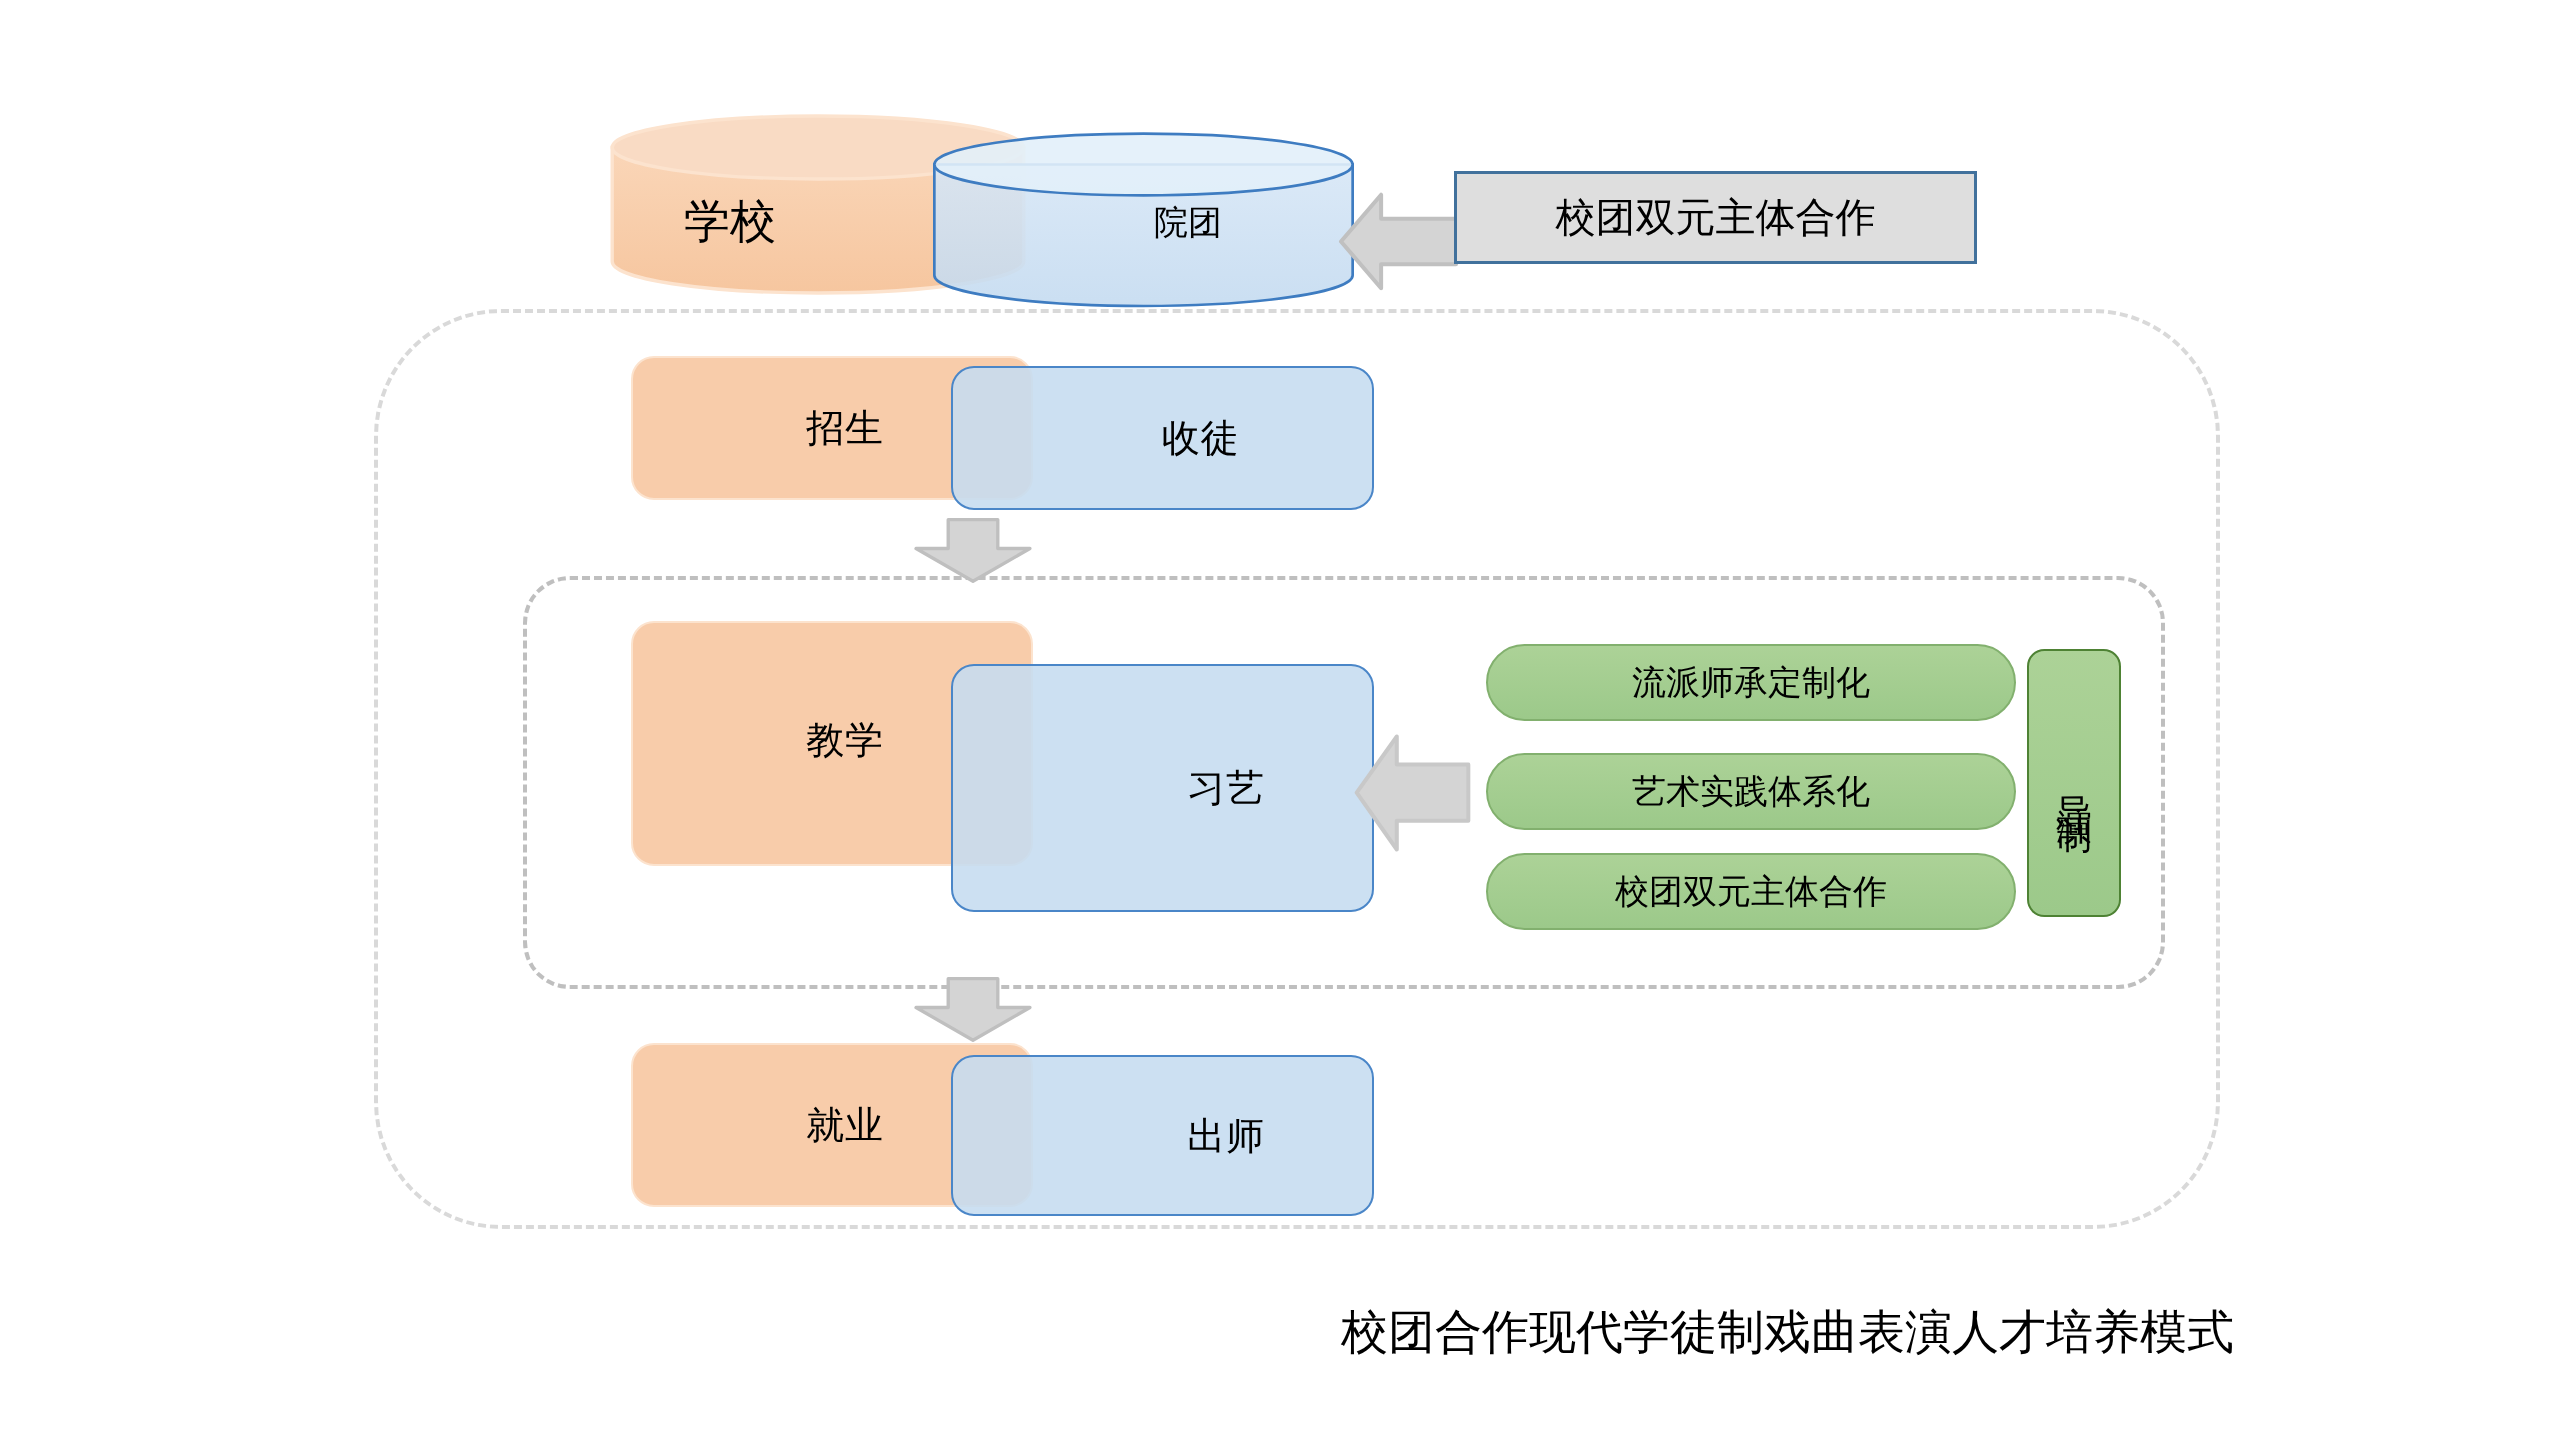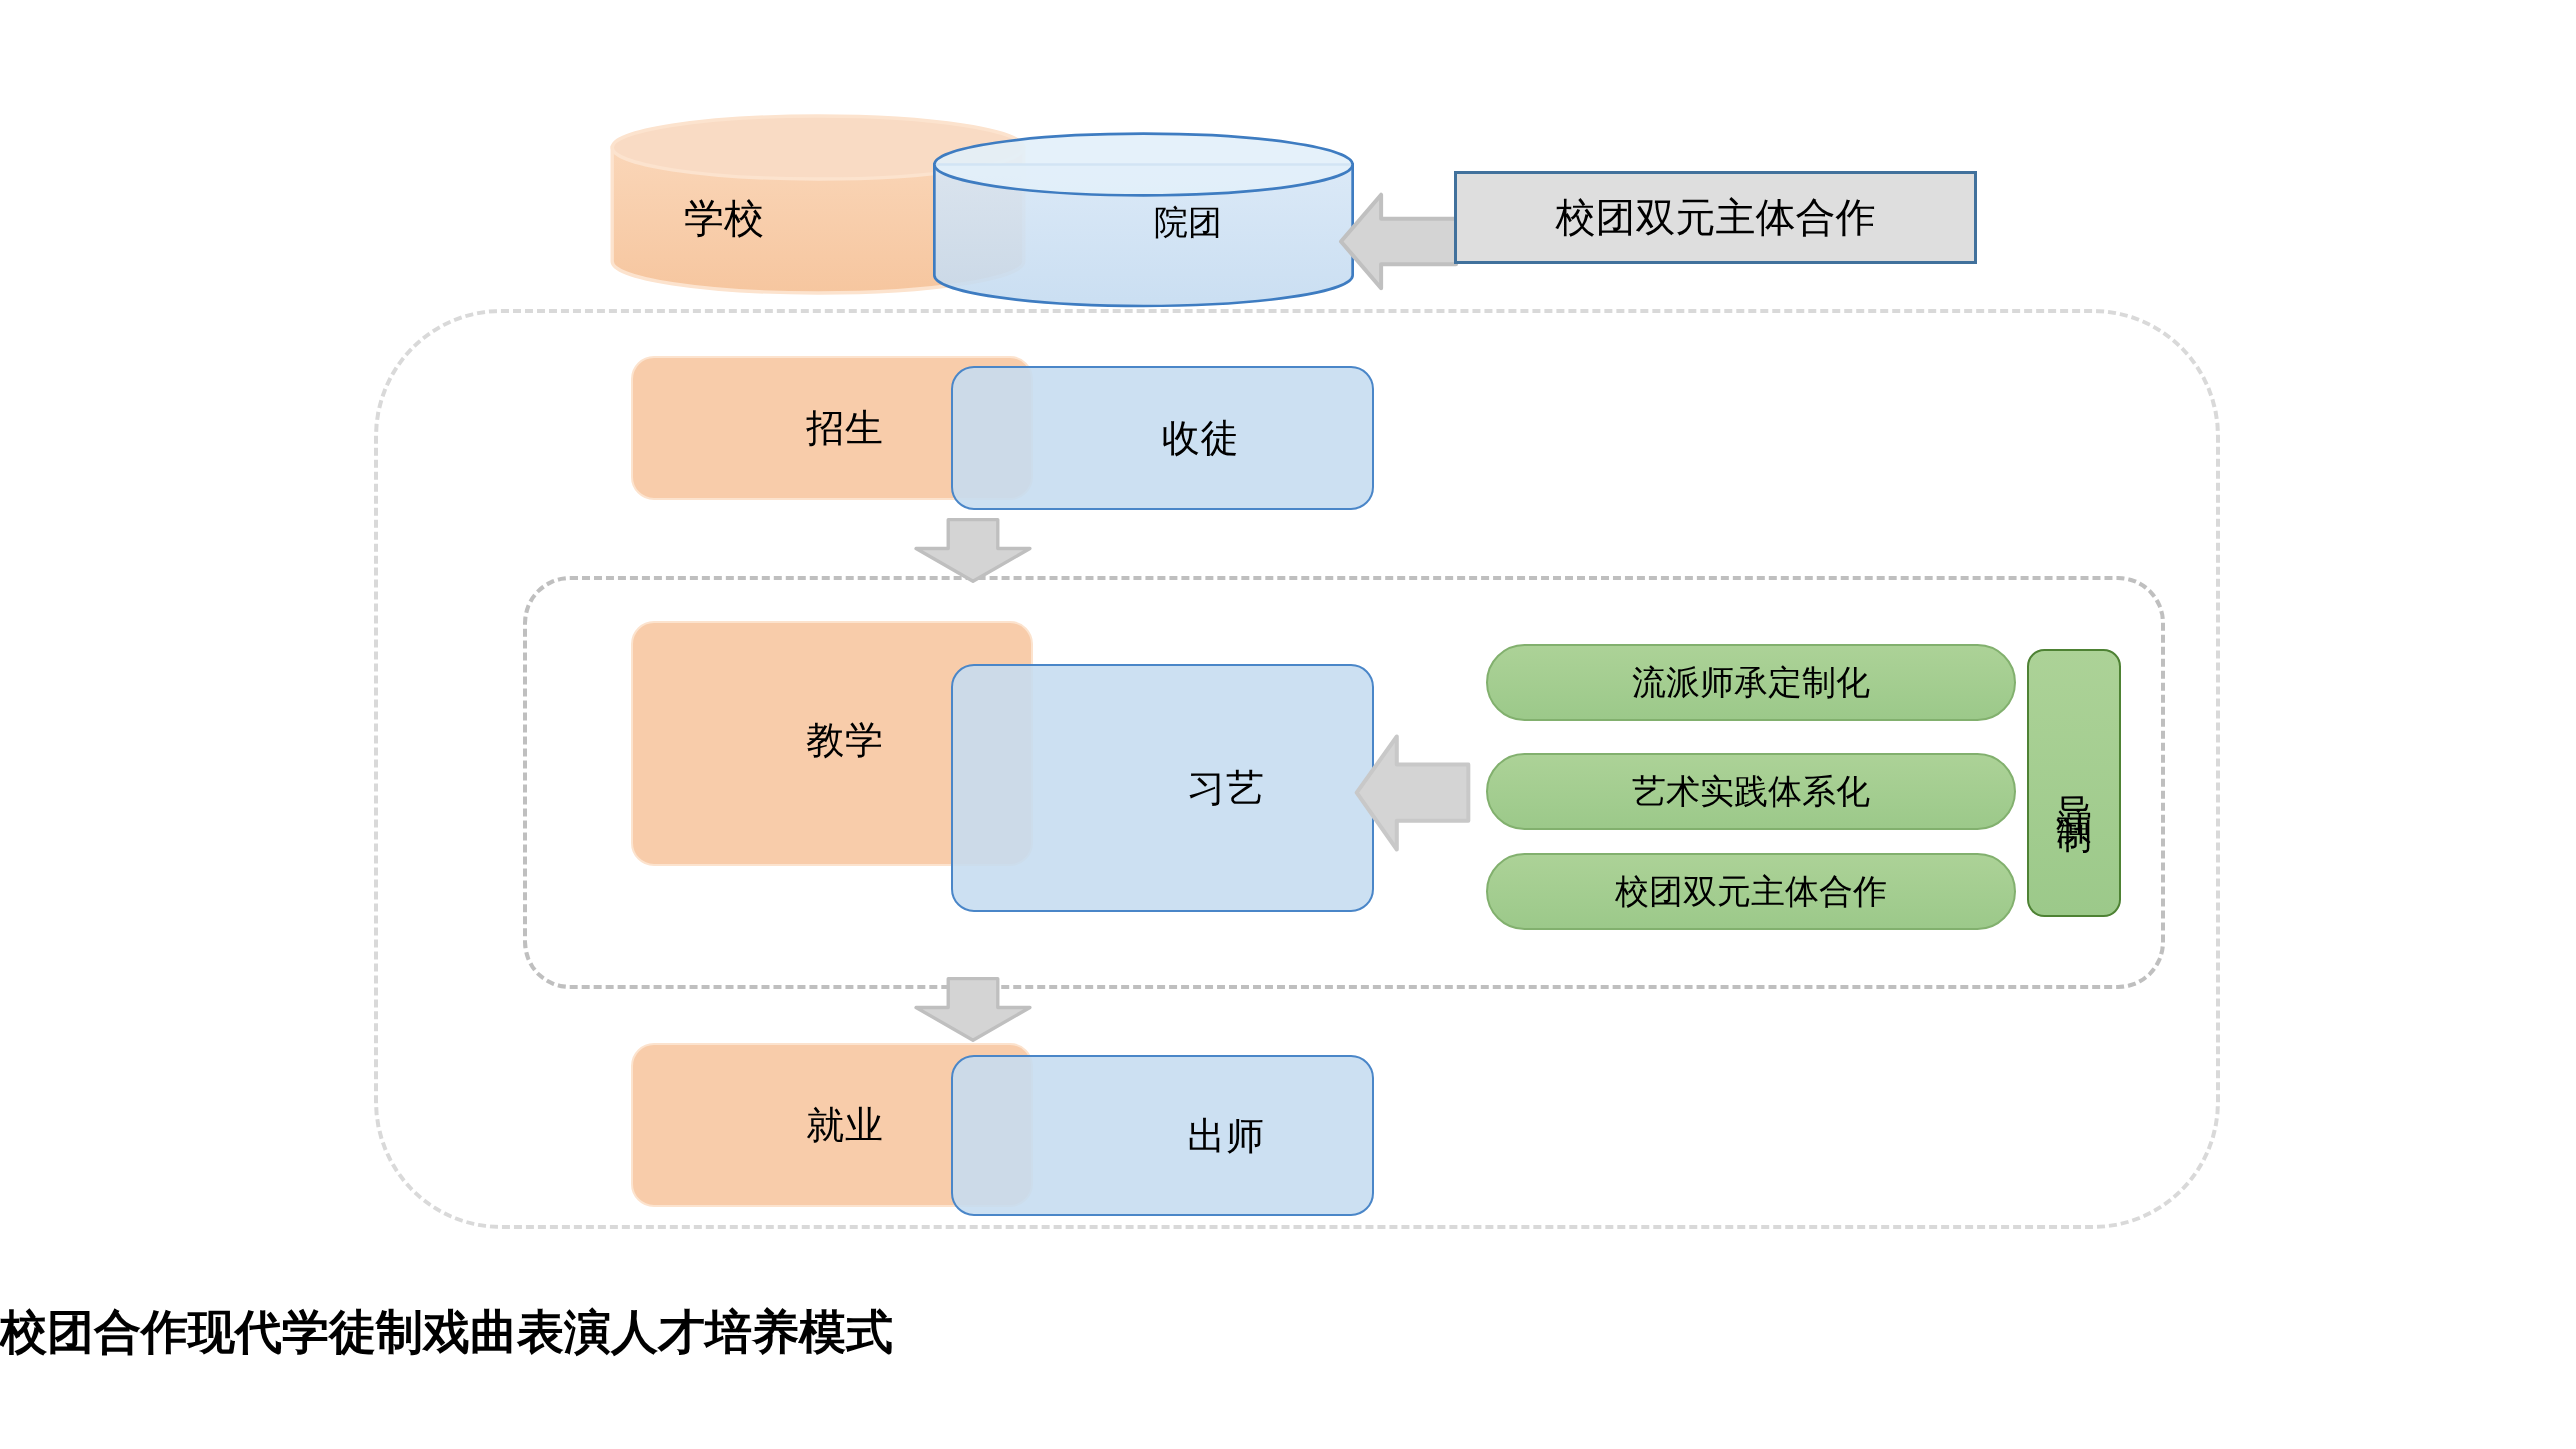--- a/index.html
+++ b/index.html
@@ -154,24 +154,23 @@
     letter-spacing: 10.7px;
     line-height: 1;
   }
 
   
   #caption {
     position: absolute;
     left: 0;
     top: 1301px;
     width: 2234px;
-    text-align: left;
+    text-align: right;
     font-size: 47px;
     color: #000;
-    font-weight: bold;
   }
 </style>
 </head>
 <body>
 
 <div id="stage">
 
   <div class="dashed-box" id="outer-dashed"></div>
   <div class="dashed-box" id="inner-dashed"></div>
 
@@ -193,21 +192,21 @@
       <defs>
         <linearGradient id="bluGrad" x1="0" y1="0" x2="0" y2="1">
           <stop offset="0%" stop-color="#D6E6F6"></stop>
           <stop offset="100%" stop-color="#C3DAF0"></stop>
         </linearGradient>
       </defs>
       <path d="M3,50 L3,215 A312,46 0 0 0 627,215 L627,50 Z" fill="url(#bluGrad)" fill-opacity="0.88" stroke="#3E7CC1" stroke-width="4"></path>
       <ellipse cx="315" cy="50" rx="312" ry="46" fill="#E2EFFA" fill-opacity="0.9" stroke="#3E7CC1" stroke-width="4"></ellipse>
     </svg>
   </div>
-  <div style="position:absolute; left:684px; top:191px; font-size:40px;">学校</div>
+  <div style="position:absolute; left:684px; top:191px; font-size:46px;">学校</div>
   <div style="position:absolute; left:1154px; top:200px; font-size:34px;">院团</div>
 
   <div class="left-arrow" style="left:1338px; top:188px;">
     <svg width="121" height="107" viewBox="0 0 180 160">
       <polygon points="4,80 64,10 64,46 176,46 176,114 64,114 64,150" fill="#D4D4D4" stroke="#C0C0C0" stroke-width="6" stroke-linejoin="round"></polygon>
     </svg>
   </div>
 
   <div id="partner-box">
     <span class="lbl">校团双元主体合作</span>

